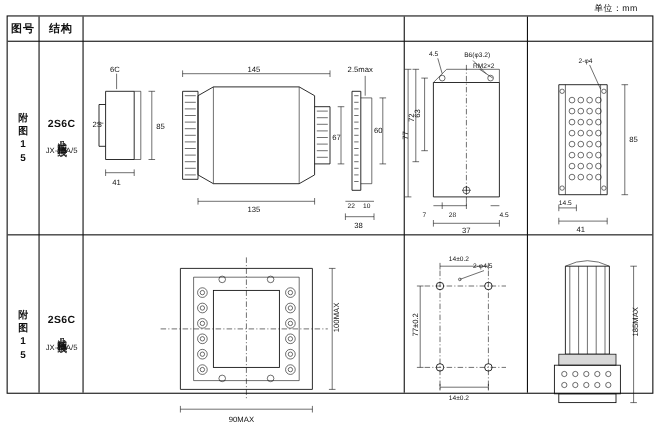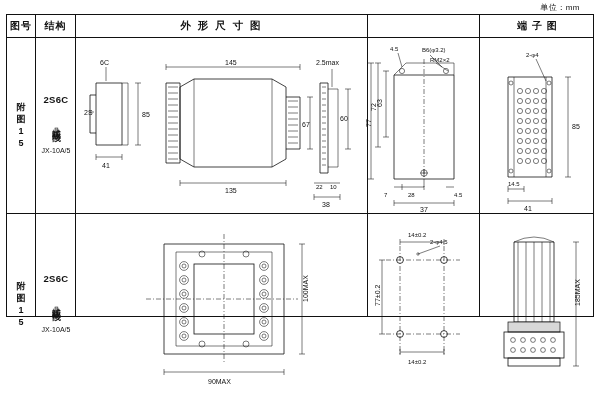--- a/index.html
+++ b/index.html
@@ -13,21 +13,21 @@
   .page{position:relative;width:600px;height:400px;}
 
   .unit{
     position:absolute;right:20px;top:2px;
     font-size:8px;letter-spacing:.5px;
   }
 
   
   .tbl{
     position:absolute;left:6px;top:14px;
-    width:588px;height:303px;
+    width:588px;height:344px;
     border:1.3px solid #111;
     box-sizing:border-box;
   }
   .vline{position:absolute;top:0;bottom:0;width:1.3px;background:#111;}
   .hline{position:absolute;left:0;right:0;height:1.3px;background:#111;}
 
   .hdr{
     position:absolute;top:0;height:22px;
     display:flex;align-items:center;justify-content:center;
     font-size:10.5px;font-weight:bold;letter-spacing:2px;
@@ -39,21 +39,21 @@
     position:absolute;width:28px;
     display:flex;flex-direction:column;align-items:center;justify-content:center;
     font-size:9px;font-weight:bold;line-height:12px;
   }
   .idcell span{display:block;}
 
   
   .structcell{
     position:absolute;width:40px;
     display:flex;flex-direction:column;align-items:center;justify-content:center;
-    font-size:9px;line-height:11px;text-align:center;gap:13px;
+    font-size:9px;line-height:11px;text-align:center;
   }
   .structcell .model{font-weight:bold;font-size:9.5px;letter-spacing:.3px;}
   .structcell .vert{
     writing-mode:vertical-rl;text-orientation:upright;
     font-size:9px;line-height:13px;margin:2px 0;letter-spacing:1px;
   }
   .structcell .sub{font-size:7px;margin-top:3px;}
 
   
   .draw{position:absolute;}
@@ -78,22 +78,20 @@
     <div class="vline" style="left:28px;"></div>
     <div class="vline" style="left:68px;"></div>
     <div class="vline" style="left:360px;"></div>
     <div class="vline" style="left:472px;"></div>
 
     <div class="hline" style="top:22px;"></div>
     <div class="hline" style="top:198px;"></div>
 
     <div class="hdr small" style="left:0;width:28px;">图号</div>
     <div class="hdr small" style="left:29px;width:39px;">结构</div>
-    <div class="hdr" style="left:69px;width:291px;">外 形 尺 寸 图</div>
-    <div class="hdr small" style="left:473px;width:115px;">端 子 图</div>
 
     <div class="idcell" style="left:0;top:22px;height:176px;">
       <span>附</span>
       <span>图</span>
       <span>1</span>
       <span>5</span>
     </div>
 
     <div class="structcell" style="left:29px;top:22px;height:176px;">
       <div class="model">2S6C</div>

